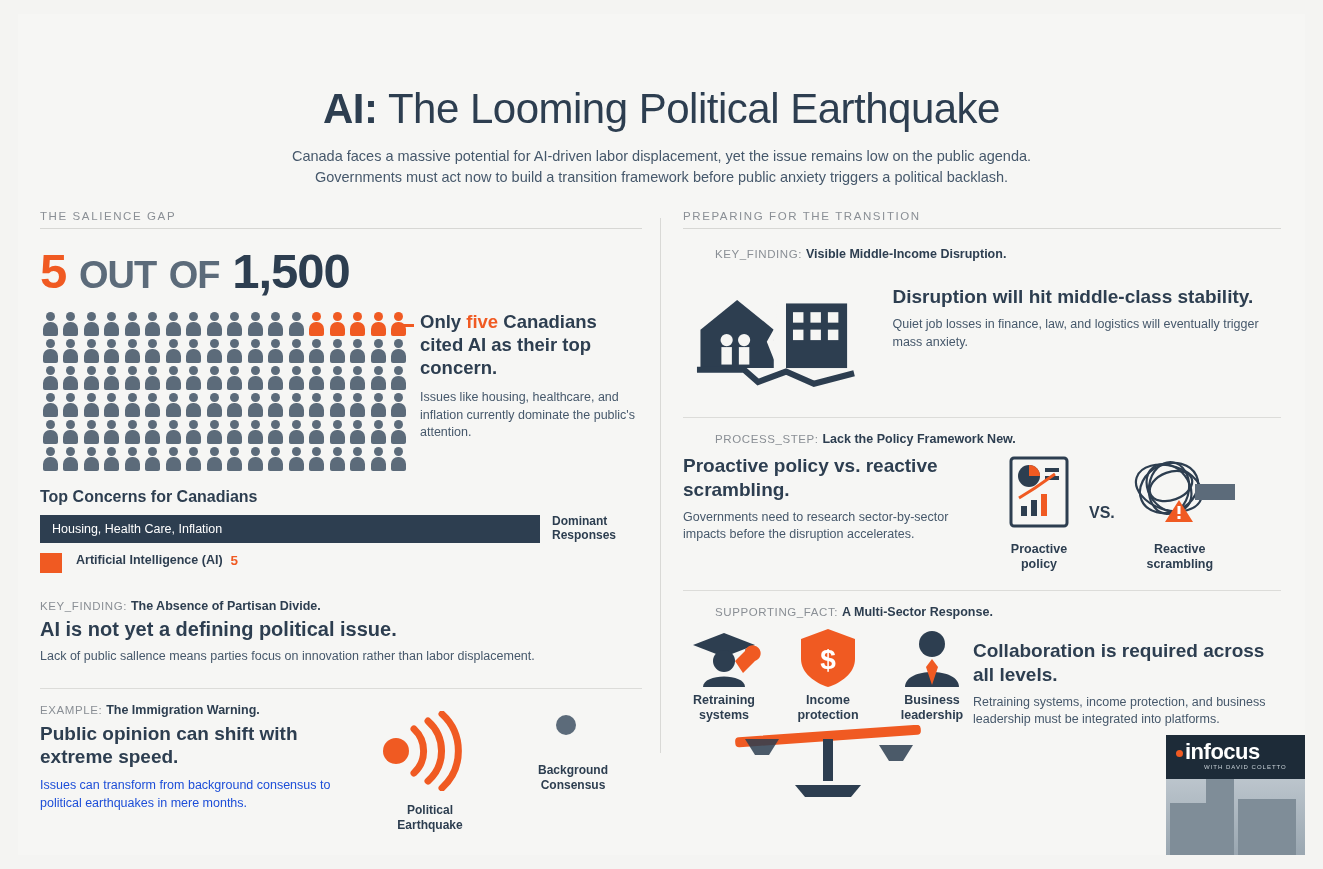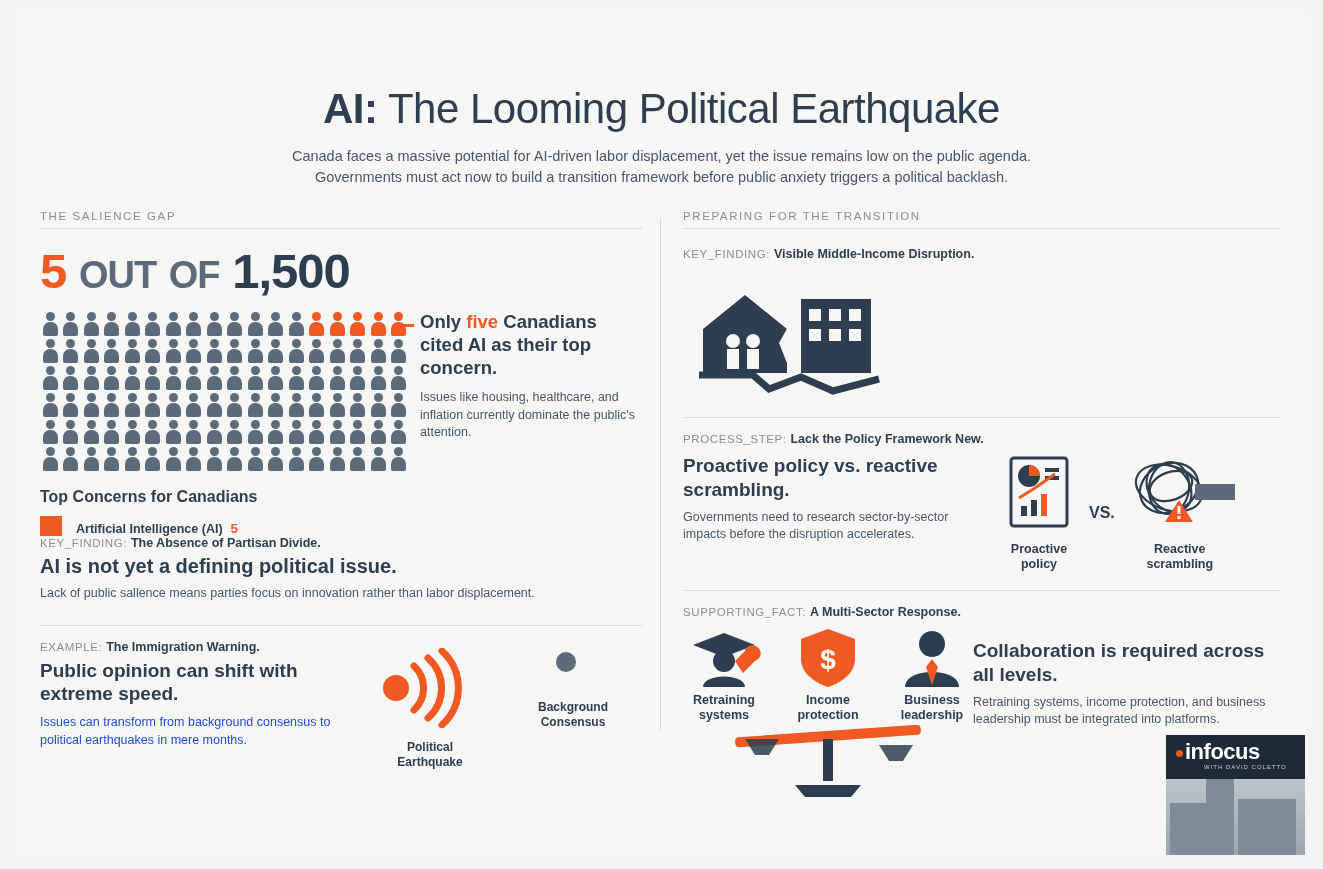--- a/index.html
+++ b/index.html
@@ -86,47 +86,47 @@
   .concerns h4 { font-size: 16px; font-weight: 700; color: #2d3e50; margin-bottom: 9px; }
   .barrow { display: flex; align-items: center; }
   .bar-dark {
     background: #2d3e50; color: #ffffff; font-size: 12.5px;
     padding: 7px 12px; width: 500px;
   }
   .dom-label {
     font-size: 12px; font-weight: 700; color: #2d3e50; line-height: 1.15;
     padding-left: 12px;
   }
-  .barrow2 { display: flex; align-items: flex-end; margin-top: 10px; }
+  .barrow2 { display: flex; align-items: flex-start; margin-top: 10px; }
   .swatch { width: 22px; height: 20px; background: #f05a22; }
   .ai-label { font-size: 12.5px; font-weight: 700; color: #2d3e50; padding-left: 14px; }
   .ai-count { color: #f05a22; font-weight: 700; font-size: 13.5px; padding-left: 8px; }
 
   
-  .kf { }
+  .kf { margin-top: 26px; }
   .kf .kicker { font-size: 11.5px; color: #8a8f95; letter-spacing: 0.6px; }
   .kf .kicker b { color: #2d3e50; font-weight: 700; letter-spacing: 0; font-size: 12.5px; }
   .kf h3 { font-size: 20px; font-weight: 700; color: #2d3e50; margin-top: 5px; }
   .kf p { font-size: 12.5px; color: #46586b; margin-top: 7px; line-height: 1.4; }
 
   .example {
     margin-top: 22px; border-top: 1px solid #dcdcd9; padding-top: 14px;
     display: flex;
   }
   .example .txt { width: 330px; }
   .example .kicker { font-size: 11.5px; color: #8a8f95; letter-spacing: 0.6px; }
   .example .kicker b { color: #2d3e50; font-weight: 700; letter-spacing: 0; font-size: 12.5px; margin-top: 8px; }
   .example h3 { font-size: 19px; font-weight: 700; color: #2d3e50; margin-top: 5px; line-height: 1.25; }
   .example p { font-size: 12.5px; color: #1d4ed8; margin-top: 8px; line-height: 1.4; }
   .example .vis { flex: 1; display: flex; align-items: flex-start; padding-top: 8px; gap: 48px; }
   .vcap { font-size: 12px; font-weight: 700; color: #2d3e50; text-align: center; line-height: 1.25; margin-top: 8px; }
 
   
   .rblock { margin-bottom: 4px; }
-  .rkicker { font-size: 11.5px; color: #8a8f95; letter-spacing: 0.6px; margin-bottom: 8px; }
+  .rkicker { font-size: 11.5px; color: #8a8f95; letter-spacing: 0.6px; margin-bottom: 8px; margin-left: 32px; }
   .rkicker b { color: #2d3e50; font-weight: 700; letter-spacing: 0; font-size: 12.5px; }
   .rrow { display: flex; align-items: flex-start; }
   .rtext h3 { font-size: 19px; font-weight: 700; color: #2d3e50; line-height: 1.25; }
   .rtext p { font-size: 12.5px; color: #46586b; line-height: 1.42; margin-top: 7px; }
   .hr { border-top: 1px solid #dcdcd9; margin: 18px 0 14px 0; }
 
   .vs { font-size: 16px; font-weight: 700; color: #2d3e50; align-self: center; padding: 0 10px; }
   .iconcap { font-size: 12.5px; font-weight: 700; color: #2d3e50; text-align: center; line-height: 1.2; margin-top: 8px; }
 
   .three { display: flex; gap: 22px; }
@@ -630,20 +630,27 @@
             </div>
         <div class="callout">
           <div class="dash"></div>
           <h3><span>Only </span><span class="o">five</span><span> Canadians cited AI as their top concern.</span></h3>
           <p>Issues like housing, healthcare, and inflation currently dominate the public's attention.</p>
         </div>
       </div>
 
       <div class="concerns">
         <h4>Top Concerns for Canadians</h4>
+        <div class="barrow">
+          <div class="bar-dark">Housing, Health Care, Inflation</div>
+          <div class="dom-label">
+            <div>Dominant</div>
+            <div>Responses</div>
+          </div>
+        </div>
         <div class="barrow2">
           <div class="swatch"></div>
           <div class="ai-label">Artificial Intelligence (AI)</div>
           <div class="ai-count">5</div>
         </div>
       </div>
 
       <div class="kf">
         <div class="kicker"><span>KEY_FINDING:</span> <b>The Absence of Partisan Divide.</b></div>
         <h3>AI is not yet a defining political issue.</h3>
@@ -699,20 +706,24 @@
             <rect x="126" y="60" width="12" height="12" fill="#f6f6f4"></rect>
             <rect x="146" y="60" width="12" height="12" fill="#f6f6f4"></rect>
             <rect x="166" y="60" width="12" height="12" fill="#f6f6f4"></rect>
             <circle cx="50" cy="72" r="7" fill="#f6f6f4"></circle>
             <circle cx="70" cy="72" r="7" fill="#f6f6f4"></circle>
             <rect x="44" y="80" width="12" height="20" fill="#f6f6f4"></rect>
             <rect x="64" y="80" width="12" height="20" fill="#f6f6f4"></rect>
             <path d="M108 26 L114 56 L104 72 L118 104 L108 104 L96 74 L106 56 Z" fill="#f6f6f4"></path>
             <path d="M16 106 L70 106 L86 120 L118 108 L150 122 L196 110" stroke="#2d3e50" stroke-width="7" fill="none"></path>
           </svg>
+          <div class="rtext" style="padding-top:16px;">
+            <h3>Disruption will hit middle-class stability.</h3>
+            <p>Quiet job losses in finance, law, and logistics will eventually trigger mass anxiety.</p>
+          </div>
         </div>
       </div>
 
       <div class="hr"></div>
 
       <div class="rblock">
         <div class="rkicker"><span>PROCESS_STEP:</span> <b>Lack the Policy Framework New.</b></div>
         <div class="rrow">
           <div class="rtext" style="width:300px;">
             <h3>Proactive policy vs. reactive scrambling.</h3>

